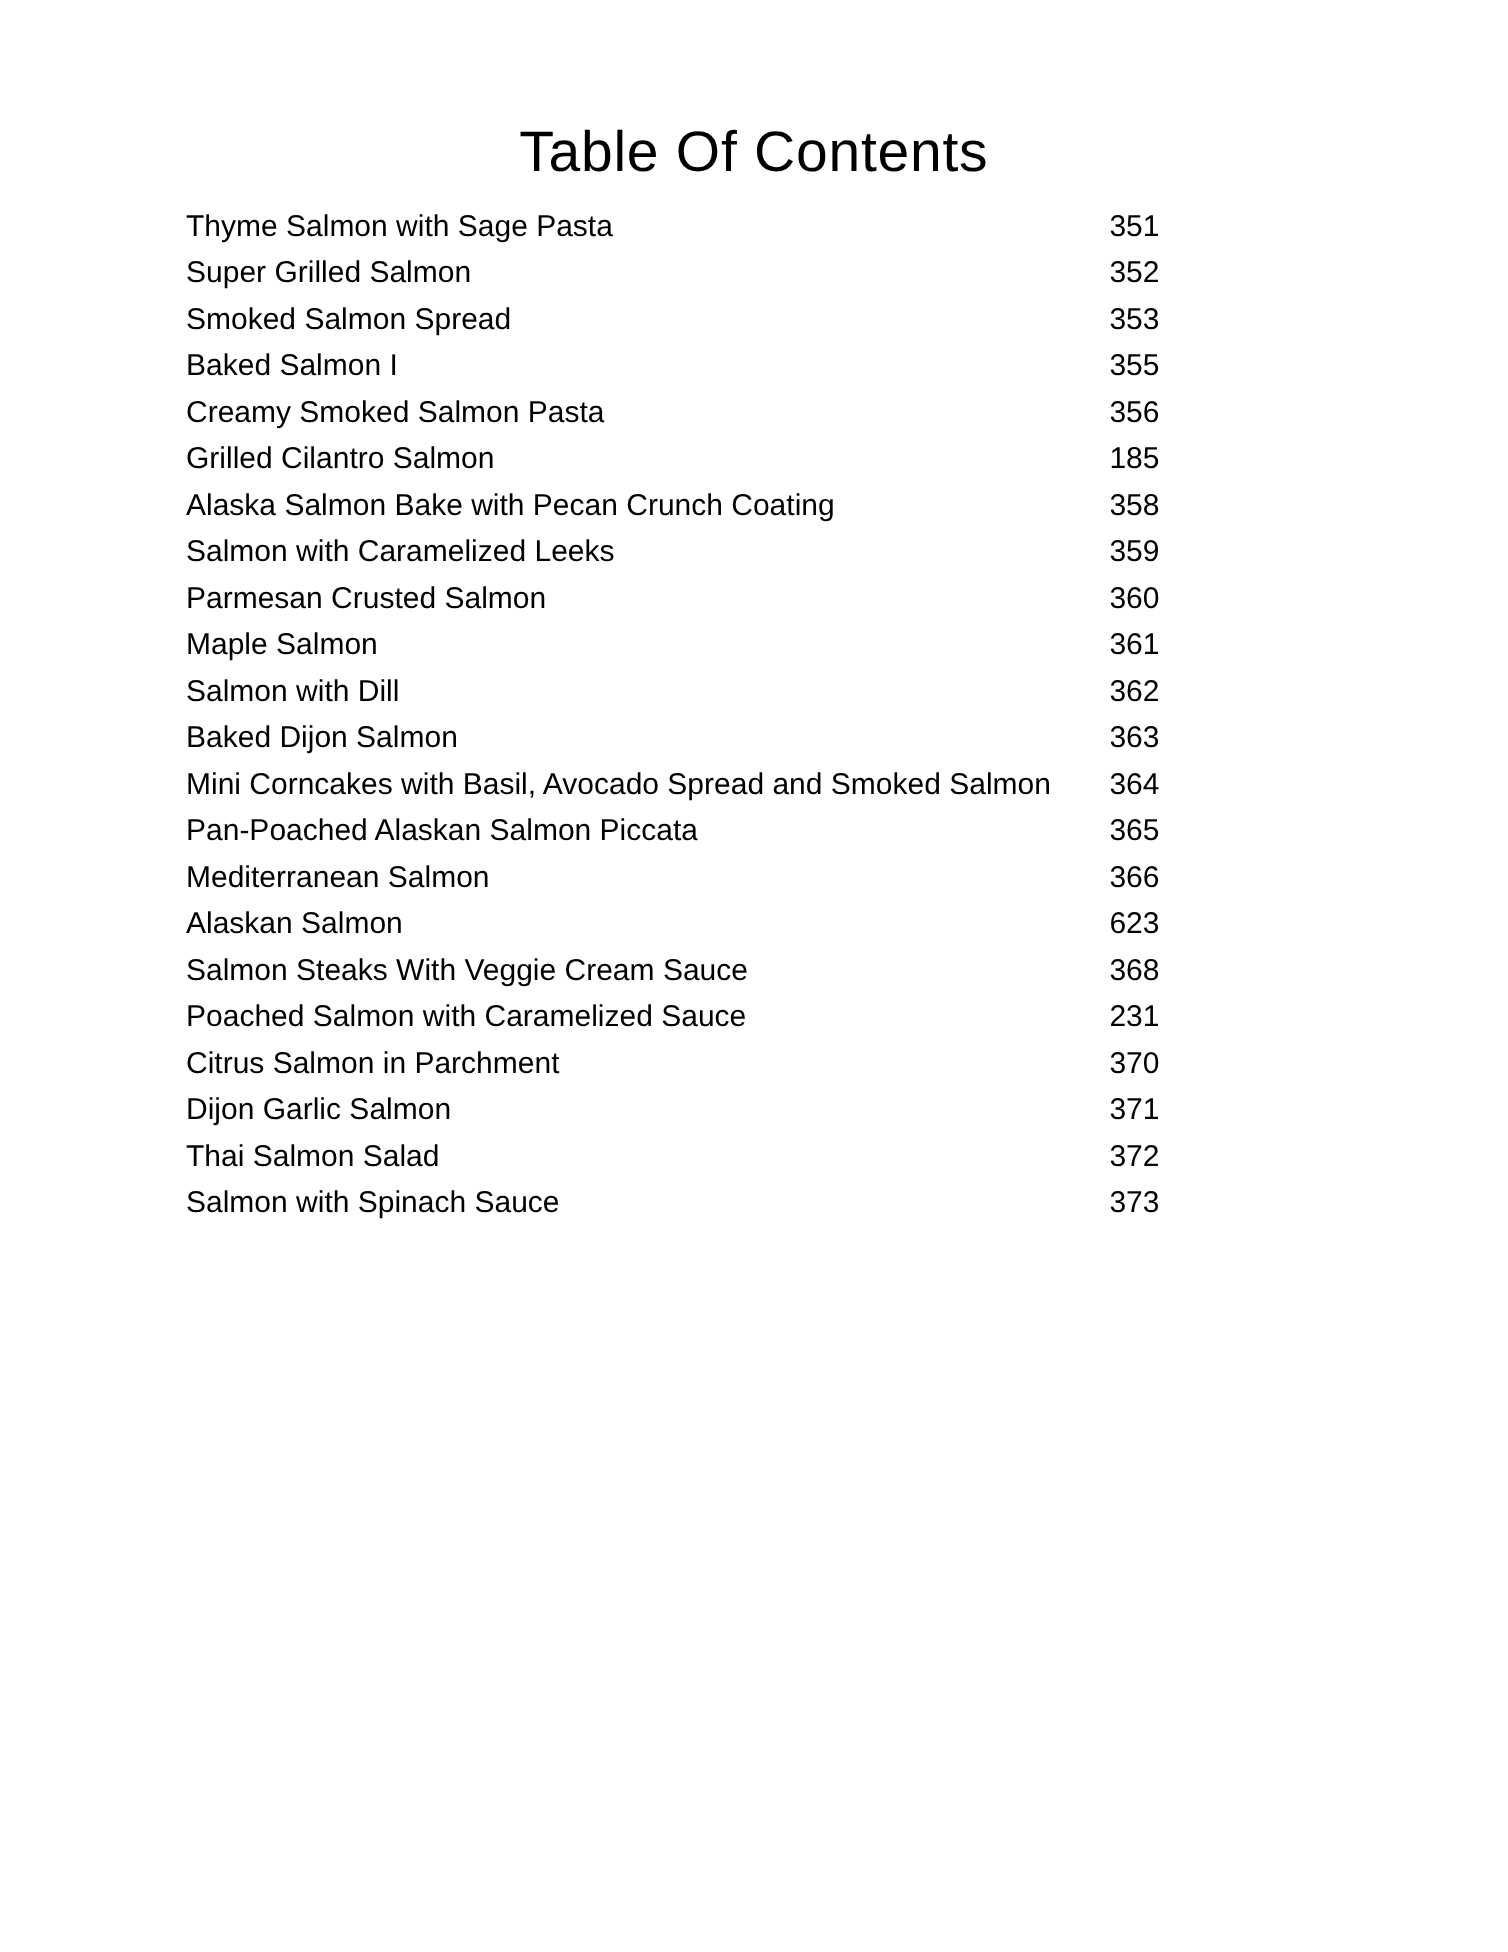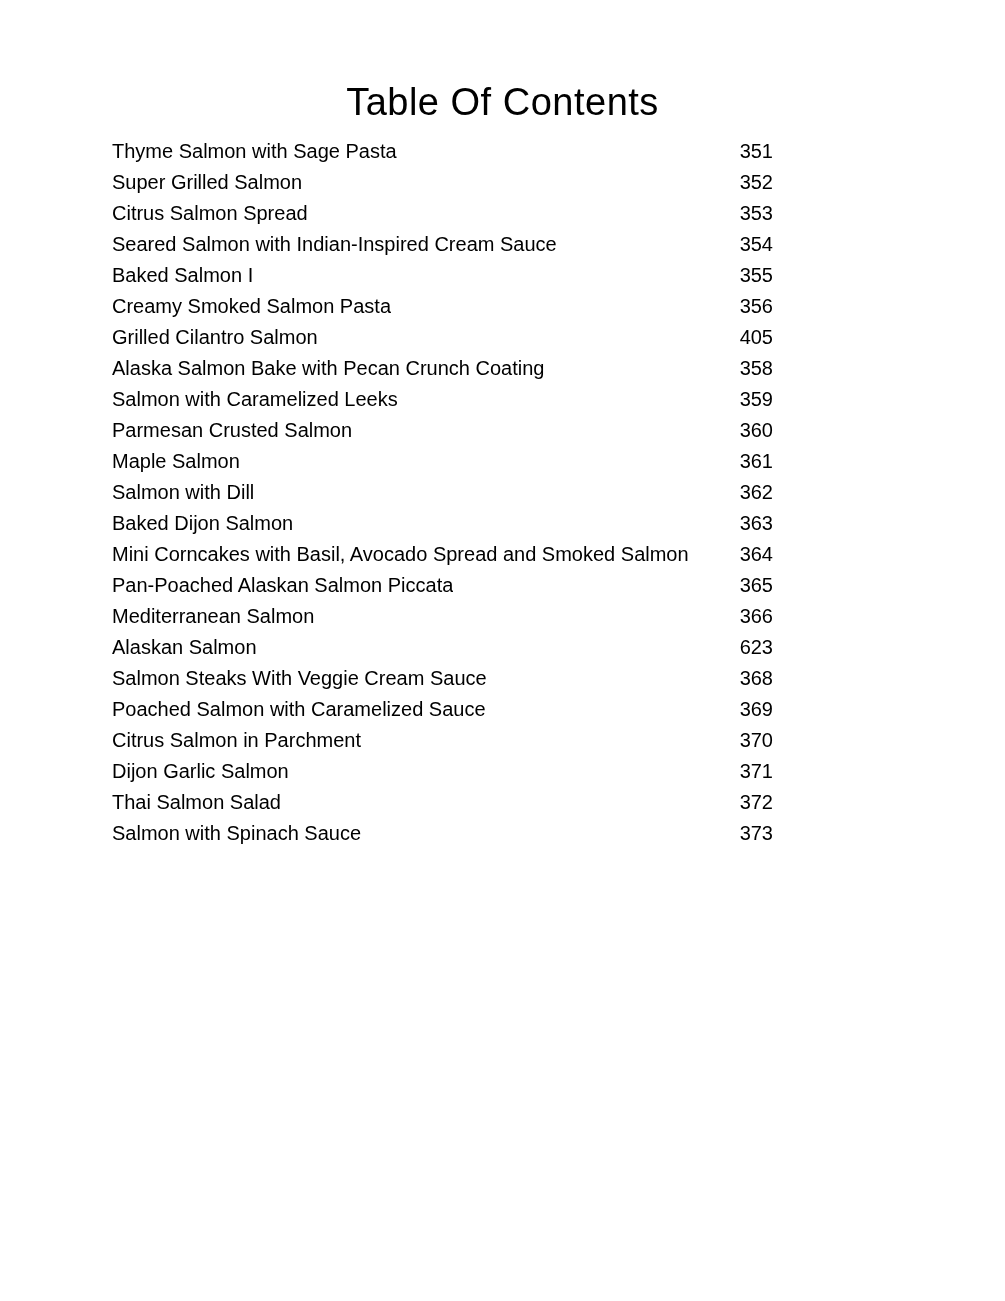--- a/index.html
+++ b/index.html
@@ -40,20 +40,21 @@
     height: 31px;
     font-size: 20px;
     line-height: 31px;
     color: #000000;
     cursor: default;
   }
   .toc-label {
     white-space: nowrap;
     overflow: hidden;
     text-align: left;
+    margin-left: 12px;
   }
   .toc-page {
     white-space: nowrap;
     text-align: center;
     padding-left: 20px;
   }
 </style>
 </head>
 <body>
 
@@ -66,42 +67,38 @@
         <span class="toc-label">Thyme Salmon with Sage Pasta</span>
         <span class="toc-page">351</span>
       </div>
 
       <div class="toc-row">
         <span class="toc-label">Super Grilled Salmon</span>
         <span class="toc-page">352</span>
       </div>
 
       <div class="toc-row">
-        <span class="toc-label">Citrus Salmon Spread</span>
+        <span class="toc-label">Smoked Salmon Spread</span>
         <span class="toc-page">353</span>
       </div>
 
-      <div class="toc-row">
-        <span class="toc-label">Seared Salmon with Indian-Inspired Cream Sauce</span>
-        <span class="toc-page">354</span>
-      </div>
 
       <div class="toc-row">
         <span class="toc-label">Baked Salmon I</span>
         <span class="toc-page">355</span>
       </div>
 
       <div class="toc-row">
         <span class="toc-label">Creamy Smoked Salmon Pasta</span>
         <span class="toc-page">356</span>
       </div>
 
       <div class="toc-row">
         <span class="toc-label">Grilled Cilantro Salmon</span>
-        <span class="toc-page">405</span>
+        <span class="toc-page">185</span>
       </div>
 
       <div class="toc-row">
         <span class="toc-label">Alaska Salmon Bake with Pecan Crunch Coating</span>
         <span class="toc-page">358</span>
       </div>
 
       <div class="toc-row">
         <span class="toc-label">Salmon with Caramelized Leeks</span>
         <span class="toc-page">359</span>
@@ -147,21 +144,21 @@
         <span class="toc-page">623</span>
       </div>
 
       <div class="toc-row">
         <span class="toc-label">Salmon Steaks With Veggie Cream Sauce</span>
         <span class="toc-page">368</span>
       </div>
 
       <div class="toc-row">
         <span class="toc-label">Poached Salmon with Caramelized Sauce</span>
-        <span class="toc-page">369</span>
+        <span class="toc-page">231</span>
       </div>
 
       <div class="toc-row">
         <span class="toc-label">Citrus Salmon in Parchment</span>
         <span class="toc-page">370</span>
       </div>
 
       <div class="toc-row">
         <span class="toc-label">Dijon Garlic Salmon</span>
         <span class="toc-page">371</span>

